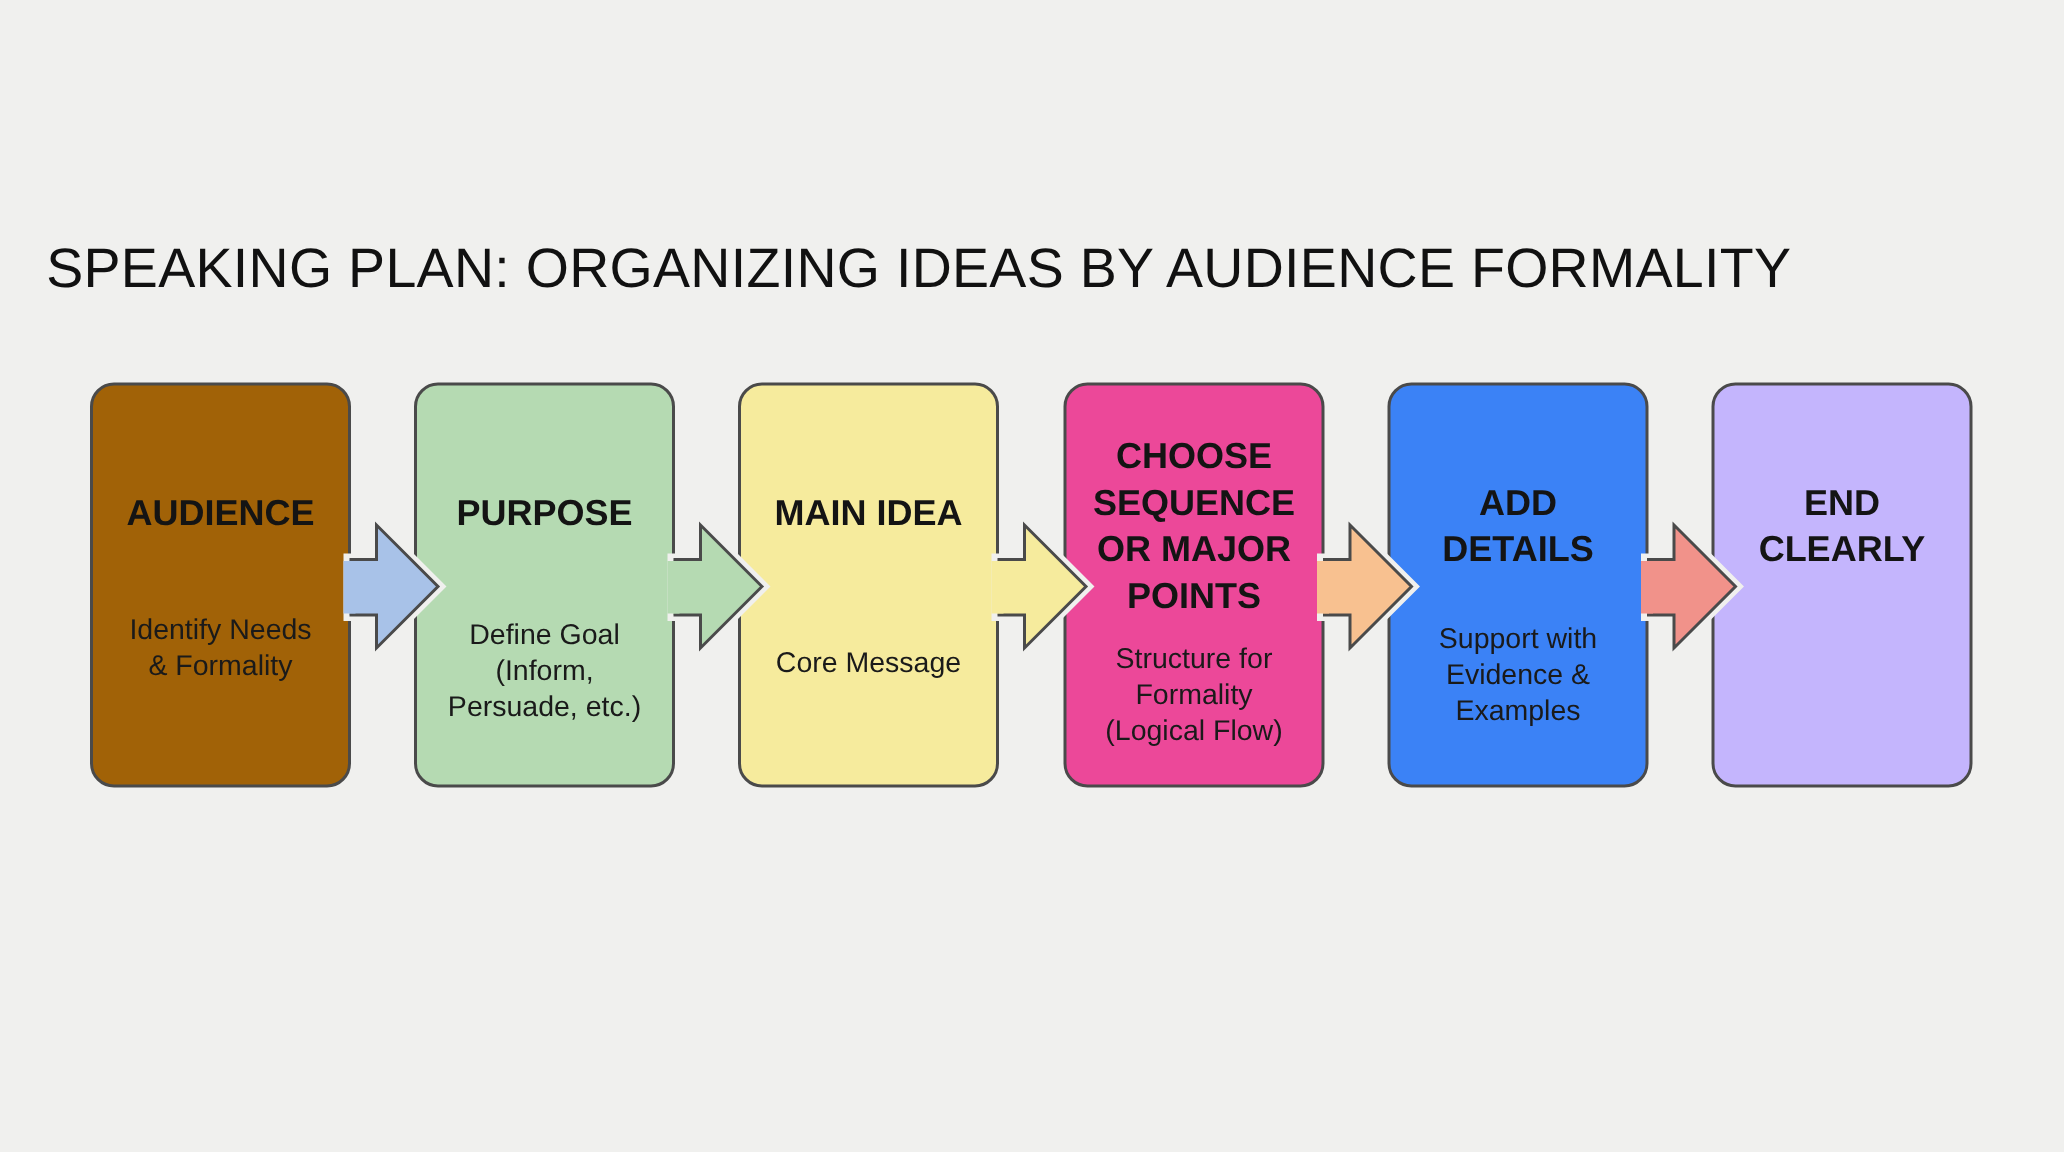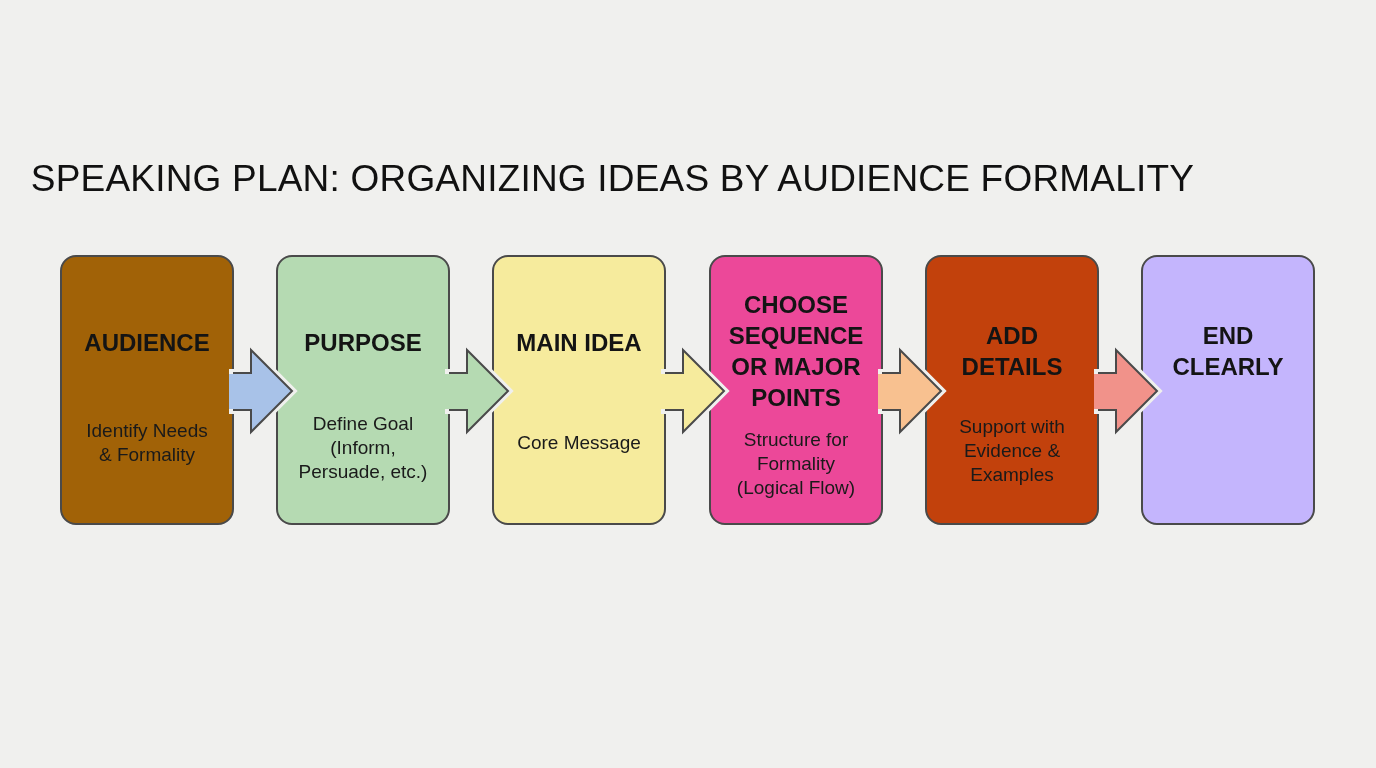--- a/index.html
+++ b/index.html
@@ -34,21 +34,21 @@
 </style>
 </head>
 <body>
 
 <div class="title">SPEAKING PLAN: ORGANIZING IDEAS BY AUDIENCE FORMALITY</div>
 
 <div class="stage">
 
   <div class="box" style="left:60px;background:#a16207;">
     <div class="head" style="top:70px;">AUDIENCE</div>
-    <div class="sub" style="top:162px;">
+    <div class="sub" style="top:152px;">
       <div>Identify Needs</div>
       <div>&amp; Formality</div>
     </div>
   </div>
 
   <div class="box" style="left:276px;background:#b5dab2;">
     <div class="head" style="top:70px;">PURPOSE</div>
     <div class="sub" style="top:155px;">
       <div>Define Goal</div>
       <div>(Inform,</div>
@@ -70,21 +70,21 @@
       <div>OR MAJOR</div>
       <div>POINTS</div>
     </div>
     <div class="sub" style="top:171px;">
       <div>Structure for</div>
       <div>Formality</div>
       <div>(Logical Flow)</div>
     </div>
   </div>
 
-  <div class="box" style="left:925px;background:#c2410c;">
+  <div class="box" style="left:925px;background:#3b82f6;">
     <div class="head" style="top:63px;">
       <div>ADD</div>
       <div>DETAILS</div>
     </div>
     <div class="sub" style="top:158px;">
       <div>Support with</div>
       <div>Evidence &amp;</div>
       <div>Examples</div>
     </div>
   </div>

